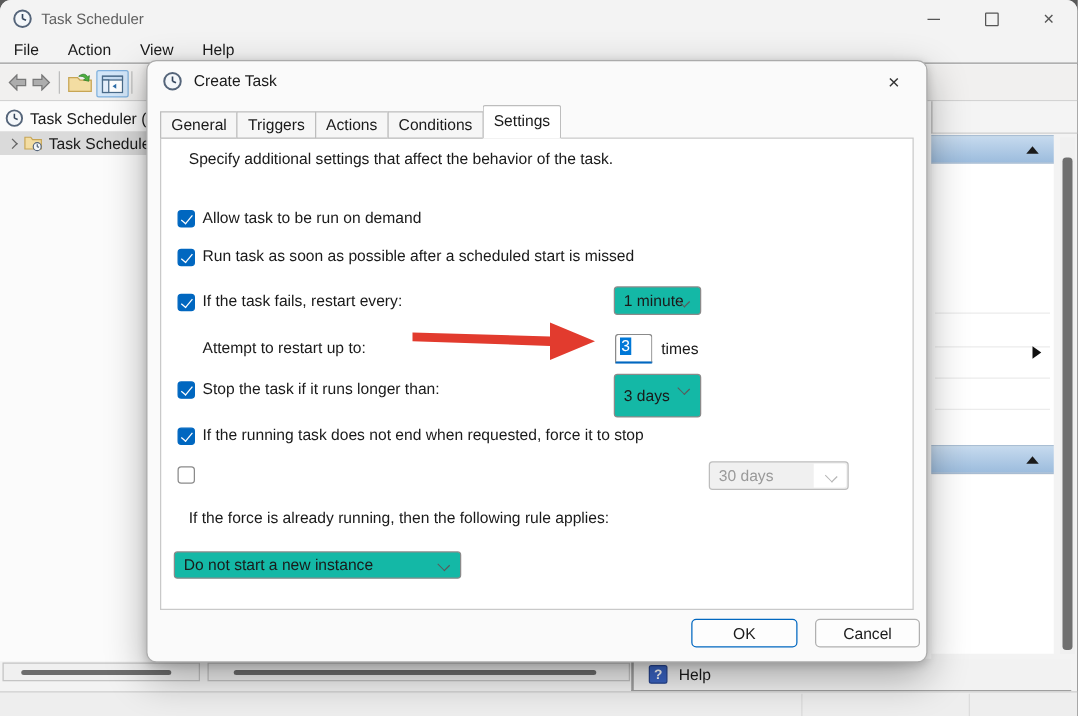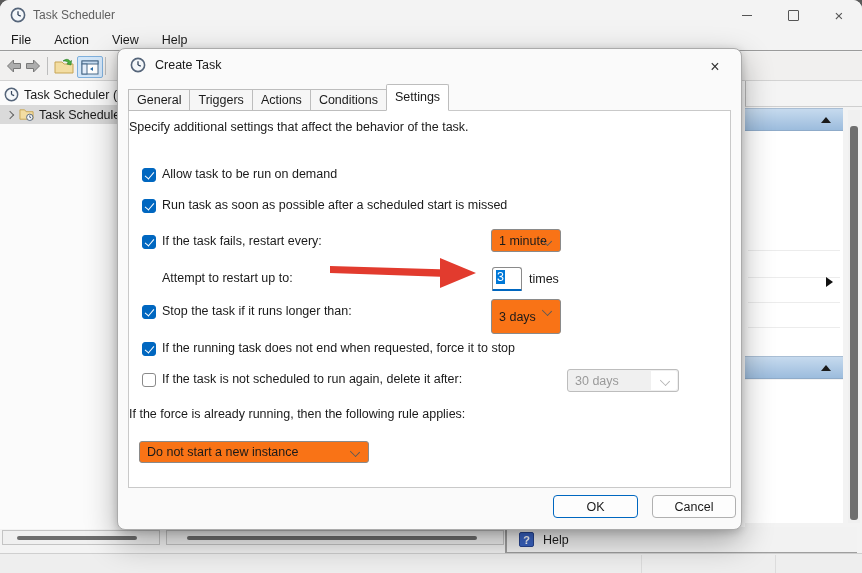--- a/index.html
+++ b/index.html
@@ -50,27 +50,27 @@
   .dialog{position:absolute;left:117px;top:48px;width:625px;height:482px;background:#fafafa;border:1px solid #ababab;
           border-radius:8px;box-sizing:border-box;box-shadow:0 12px 32px rgba(0,0,0,.32),0 2px 8px rgba(0,0,0,.18);z-index:5;}
   .dlg-icon{position:absolute;left:12px;top:8px;width:16px;height:16px;}
   .dlg-title{position:absolute;left:37px;top:9px;font-size:12.5px;}
   .dlg-close{position:absolute;right:12px;top:6px;width:28px;height:24px;display:flex;align-items:center;justify-content:center;font-size:16px;color:#333;}
   .tab-strip{position:absolute;left:10px;top:36px;height:26px;display:flex;align-items:flex-end;z-index:3;}
   .tab{height:20px;line-height:20px;padding:0 8px;background:#f6f6f6;border:1px solid #bdbdbd;margin-left:-1px;margin-top:28px;}
   .tab:first-child{margin-left:0;}
   .tab.active{height:25px;line-height:25px;background:#fff;border-bottom:1px solid #fff;border-radius:2px 2px 0 0;position:relative;z-index:4;}
   .tab-page{position:absolute;left:10px;top:61px;width:603px;height:378px;background:#fff;border:1px solid #c9c9c9;box-sizing:border-box;z-index:2;}
-  .desc{position:absolute;left:0;top:9px;}
+  .desc{position:absolute;left:22px;top:9px;}
   .cb{position:absolute;left:13px;width:14px;height:14px;border-radius:3px;box-sizing:border-box;}
   .cb.on{background:#0067c0;border:1px solid #0067c0;}
   .cb.on::after{content:"";position:absolute;left:4px;top:1px;width:4px;height:8px;border:solid #fff;border-width:0 1.7px 1.7px 0;transform:rotate(40deg);}
   .cb.off{background:#fff;border:1px solid #8a8a8a;}
   .row-label{position:absolute;left:33px;white-space:nowrap;}
-  .combo{position:absolute;background:#f97316;border:1px solid #8a8a8a;border-radius:3px;box-sizing:border-box;
+  .combo{position:absolute;background:#14b8a6;border:1px solid #8a8a8a;border-radius:3px;box-sizing:border-box;
          display:flex;align-items:center;padding-left:7px;}
   .combo .chev{position:absolute;right:9px;top:7px;width:7px;height:7px;border-right:1.4px solid #5a5a5a;border-bottom:1.4px solid #5a5a5a;transform:rotate(45deg) scale(1,.8);}
   .combo.disabled{border-color:#bdbdbd;color:#9a9a9a;background:#f0f0f0;}
   .combo.disabled .chev-zone{position:absolute;right:1px;top:1px;bottom:1px;width:26px;background:#fff;border-radius:0 2px 2px 0;}
   .combo.disabled .chev{border-color:#b5b5b5;z-index:1;}
   .times-input{position:absolute;width:30px;height:24px;background:#fff;border:1px solid #8a8a8a;border-bottom:2.5px solid #0067c0;
                border-radius:3px 3px 1px 1px;box-sizing:border-box;padding:2px 0 0 3px;}
   .times-input .selval{background:#0078d7;color:#fff;padding:0 1px;}
   .suffix{position:absolute;}
   .dlg-btn{position:absolute;top:446px;height:23px;background:#fdfdfd;border-radius:4px;display:flex;align-items:center;justify-content:center;box-sizing:border-box;}
@@ -239,21 +239,20 @@
       <div class="row-label" style="top:193px;">Stop the task if it runs longer than:</div>
       <div class="combo" style="left:362px;top:188px;width:70px;height:35px;">
         <span>3 days</span>
         <span class="chev"></span>
       </div>
 
       <div class="cb on" style="top:231px;"></div>
       <div class="row-label" style="top:230px;">If the running task does not end when requested, force it to stop</div>
 
       <div class="cb off" style="top:262px;"></div>
-      <div class="row-label" style="top:261px;">If the task is not scheduled to run again, delete it after:</div>
       <div class="combo disabled" style="left:438px;top:258px;width:112px;height:23px;">
         <span>30 days</span>
         <span class="chev-zone"></span>
         <span class="chev"></span>
       </div>
 
       <div class="desc" style="top:296px;">If the force is already running, then the following rule applies:</div>
       <div class="combo" style="left:10px;top:330px;width:230px;height:22px;">
         <span>Do not start a new instance</span>
         <span class="chev" style="top:6px;"></span>

